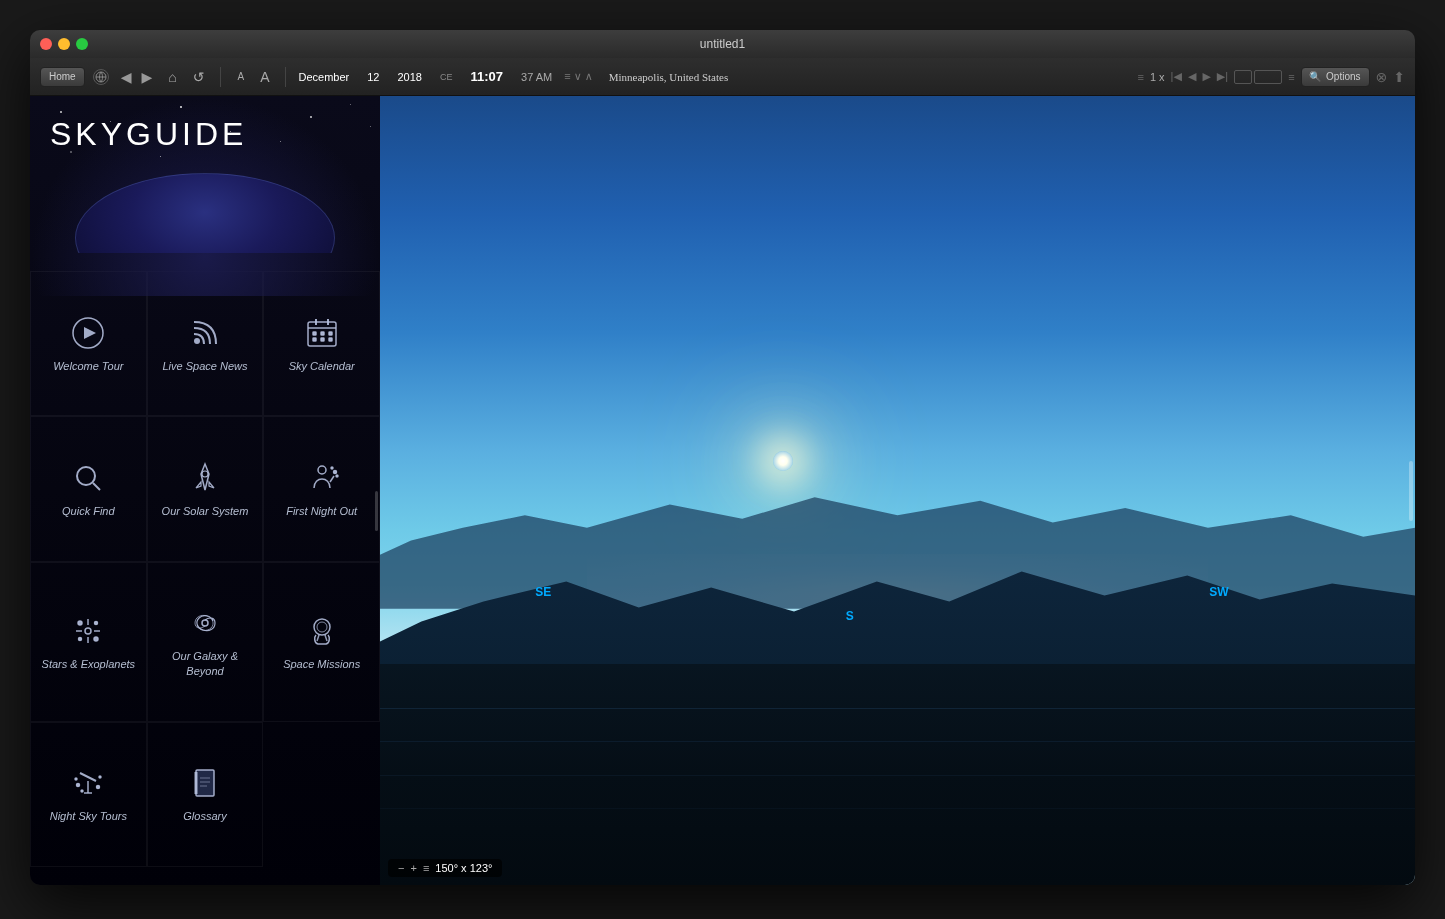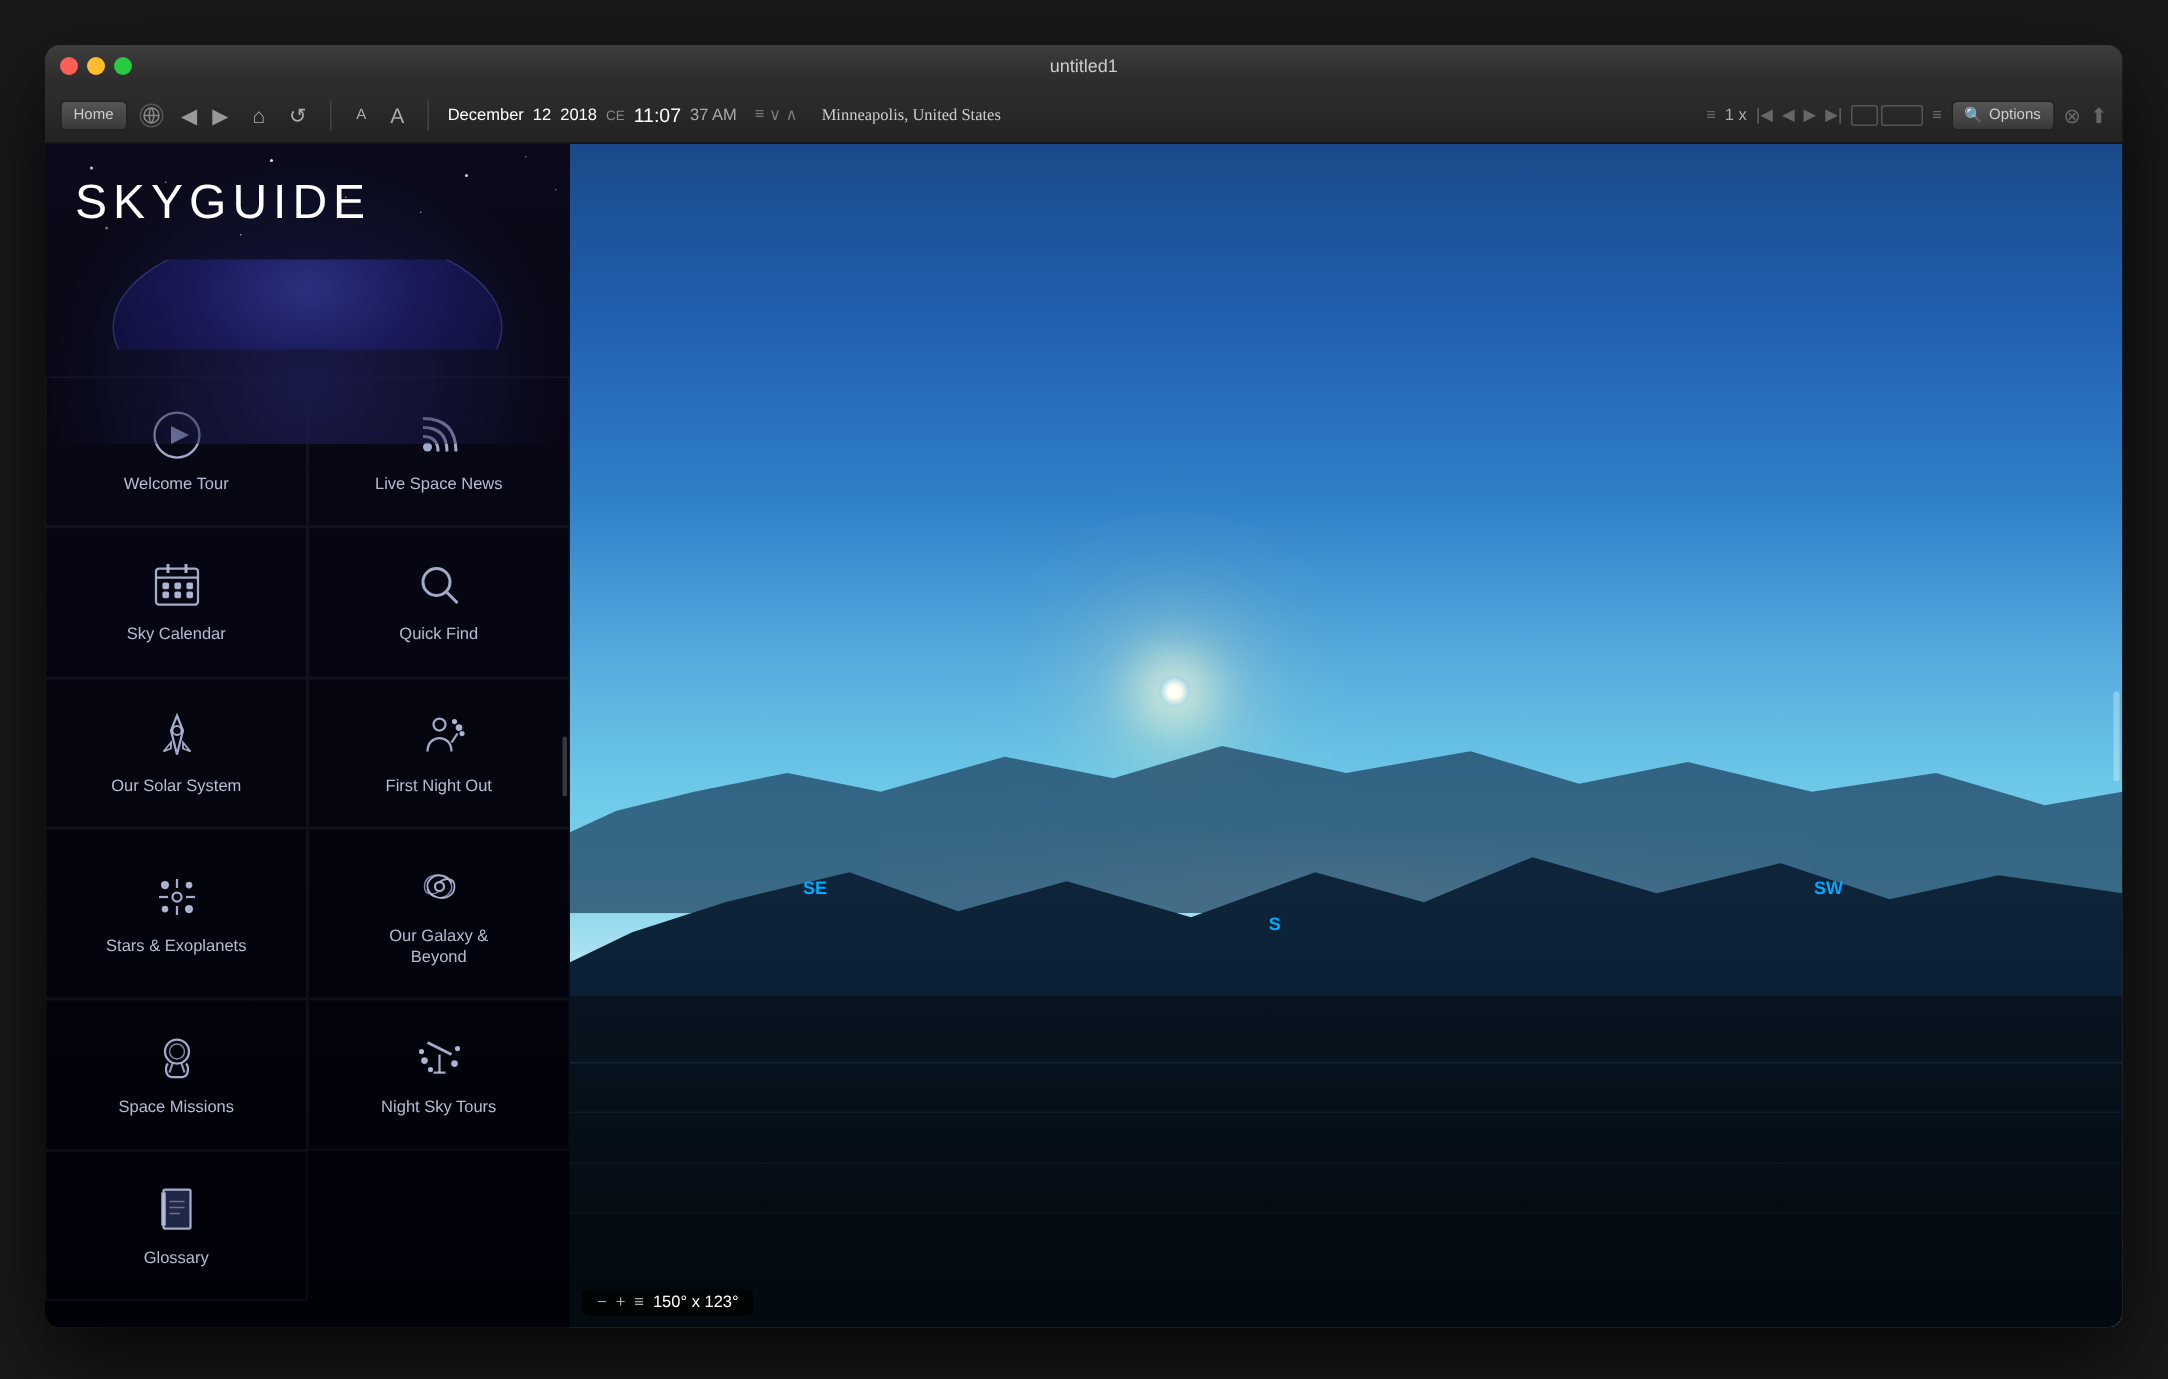--- a/index.html
+++ b/index.html
@@ -100,21 +100,21 @@
       width: 1px;
       height: 20px;
       background: #444;
       margin: 0 4px;
     }
 
     .toolbar-date {
       color: #ccc;
       font-size: 11px;
       display: flex;
-      gap: 6px;
+      gap: 18px;
       align-items: center;
     }
 
     .toolbar-date span { color: #aaa; }
     .toolbar-date .highlight { color: white; font-weight: 500; }
 
     .toolbar-location {
       color: #ccc;
       font-size: 11px;
       margin-left: 8px;
@@ -205,24 +205,25 @@
       border-radius: 50%;
       position: absolute;
       bottom: -50px;
       left: 50%;
       transform: translateX(-50%);
       border: 1px solid rgba(100,120,200,0.3);
     }
 
     .sidebar-grid {
       display: grid;
-      grid-template-columns: 1fr 1fr;
+      grid-template-columns: 1fr 1fr 1fr;
       gap: 0;
       padding: 18px 0;
       flex: 1;
+      font-style: italic;
     }
 
     .sidebar-item {
       display: flex;
       flex-direction: column;
       align-items: center;
       justify-content: center;
       padding: 20px 10px;
       cursor: pointer;
       border: 1px solid rgba(255,255,255,0.05);
@@ -381,21 +382,21 @@
     <button class="toolbar-nav-btn" style="color:#aaa;font-size:10px;">A</button>
     <button class="toolbar-nav-btn" style="color:#aaa;font-size:14px;">A</button>
 
     <div class="toolbar-separator"></div>
 
     <div class="toolbar-date">
       <span class="highlight">December</span>
       <span class="highlight">12</span>
       <span class="highlight">2018</span>
       <span style="font-size:9px;color:#888;">CE</span>
-      <span class="highlight" style="font-size:13px;font-weight:400;">11:07</span>
+      <span class="highlight" style="font-size:13px;font-weight:700;">11:07</span>
       <span>37 AM</span>
     </div>
 
     <div style="display:flex;gap:3px;margin-left:4px;">
       <span style="color:#777;font-size:11px;">≡</span>
       <span style="color:#777;font-size:11px;">∨</span>
       <span style="color:#777;font-size:11px;">∧</span>
     </div>
 
     <span class="toolbar-location">Minneapolis, United States</span>

